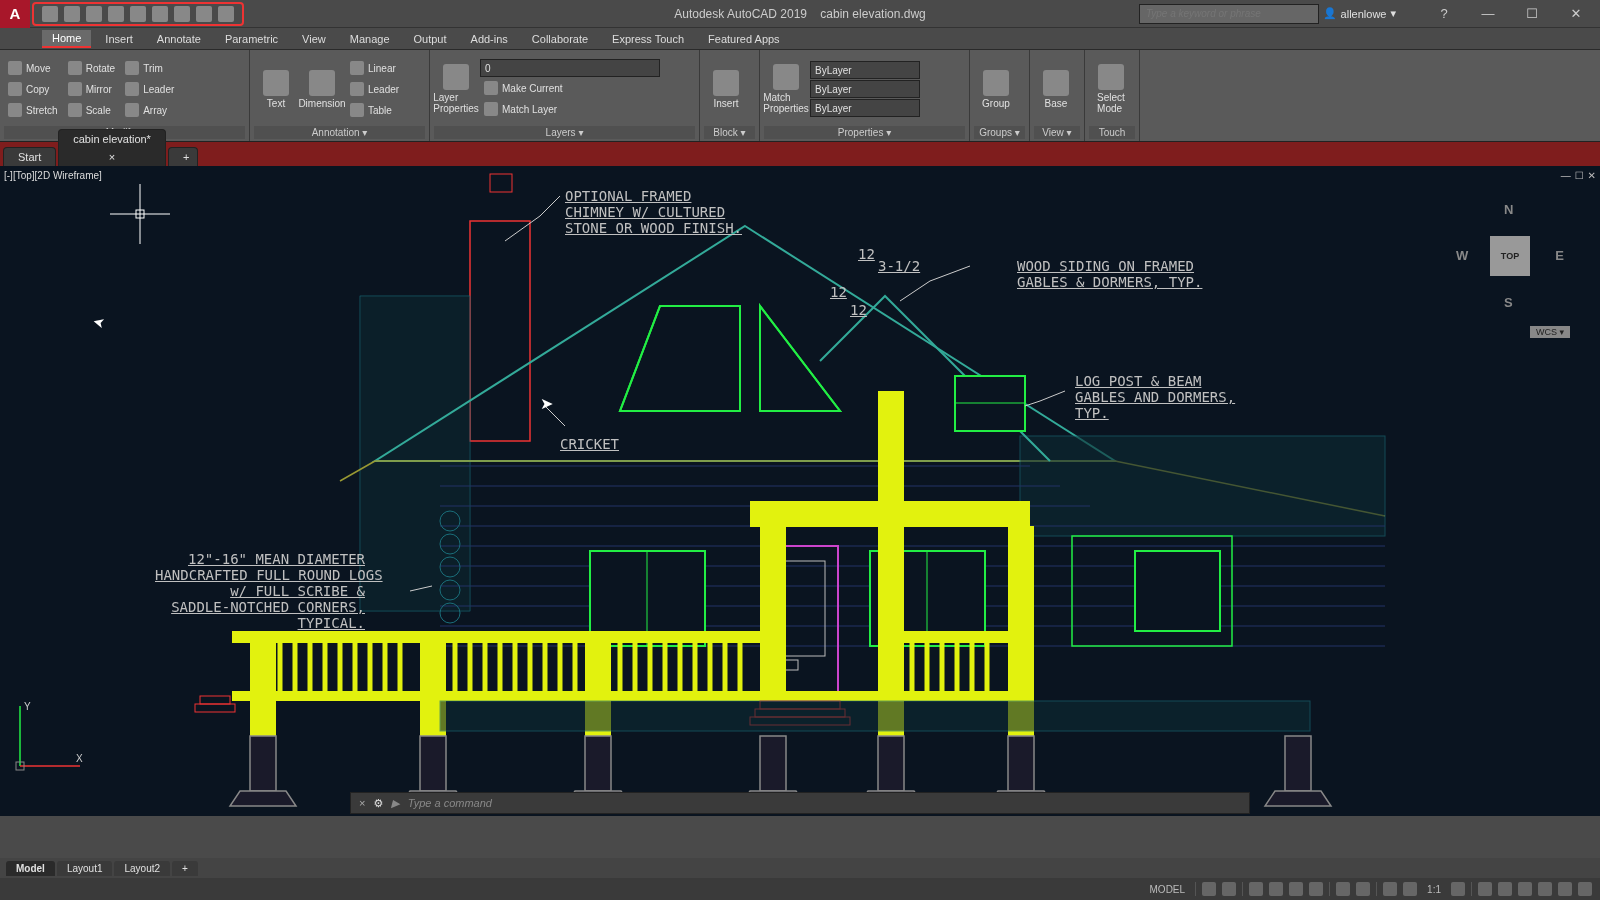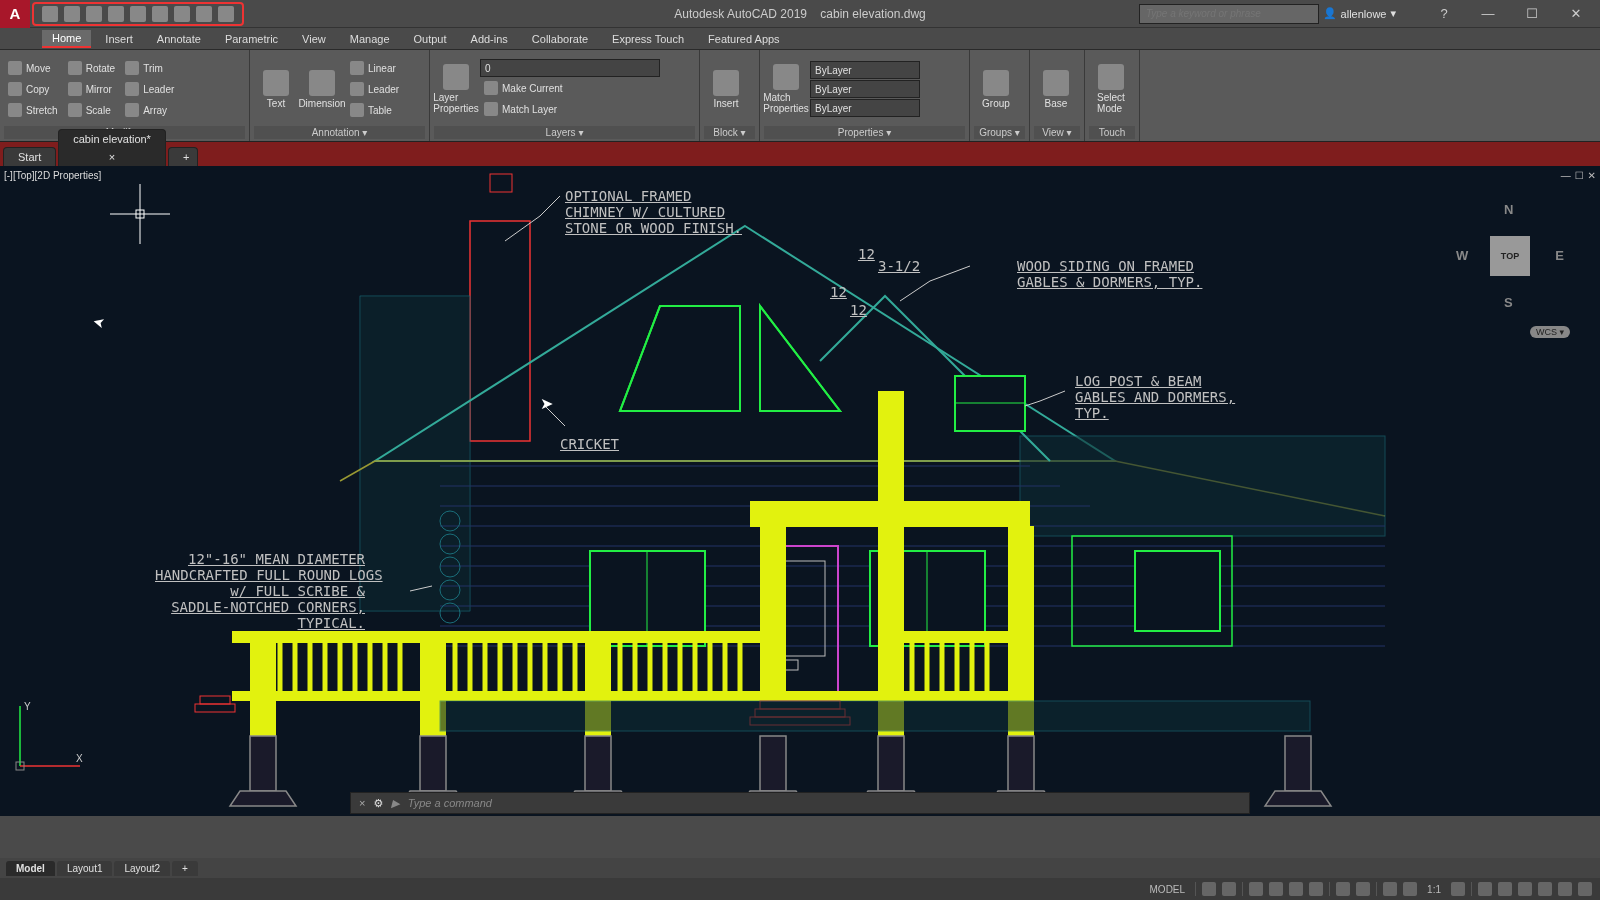--- a/index.html
+++ b/index.html
@@ -40,21 +40,21 @@
 .file-tab.active { background: #2a2a2a; flex-direction: column; }
 .file-tab-new { width: 24px; text-align: center; }
 
 
 .canvas { position: relative; height: 650px; background: #0a1420; overflow: hidden; }
 .vp-label { position: absolute; top: 4px; left: 4px; font-size: 10px; color: #ddd; }
 .canvas .anno { position: absolute; color: #c0c0c0; font-size: 14px; font-family: monospace; white-space: pre; text-decoration: underline; }
 .viewcube { position: absolute; top: 30px; right: 30px; width: 120px; height: 120px; }
 .viewcube .cube { position: absolute; left: 40px; top: 40px; width: 40px; height: 40px; background: #999; display:flex; align-items:center; justify-content:center; color:#222; font-weight:bold; font-size:9px;}
 .viewcube .lbl { position: absolute; color: #888; font-size: 13px; font-weight: bold; }
-.wcs-badge { position: absolute; top: 160px; right: 30px; background: #888; color: #222; padding: 1px 6px; font-size: 9px; border-radius: 6px; }
+.wcs-badge { position: absolute; top: 160px; right: 30px; background: #888; color: #222; padding: 1px 6px; font-size: 9px; border-radius: 0; }
 .mini-close { position: absolute; top: 4px; right: 4px; display:flex; gap:4px; }
 .mini-close span { font-size: 10px; color:#bbb; }
 
 
 .drawing { position: absolute; inset: 0; }
 .ucs { position:absolute; left:10px; bottom:40px; }
 .cursor-arrow { position:absolute; left:540px; top:228px; color:#fff; font-size:16px; }
 .crosshair { position:absolute; left:110px; top:18px; }
 .mouse-pointer { position:absolute; left:93px; top:148px; color:#fff; font-size:14px; transform:scaleX(-1) rotate(-15deg);}
 
@@ -277,21 +277,21 @@
 <div class="file-tabs">
   <div class="file-tab">Start</div>
   <div class="file-tab active">
       <span>cabin elevation*</span>
       <span>×</span>
     </div>
   <div class="file-tab file-tab-new">+</div>
 </div>
 
 <div class="canvas">
-  <div class="vp-label">[-][Top][2D Properties]</div>
+  <div class="vp-label">[-][Top][2D Wireframe]</div>
   <div class="mini-close">
     <span>—</span>
     <span>☐</span>
     <span>✕</span>
   </div>
 
   <svg class="crosshair" width="60" height="60">
     <line x1="30" y1="0" x2="30" y2="60" stroke="#fff" stroke-width="1"></line>
     <line x1="0" y1="30" x2="60" y2="30" stroke="#fff" stroke-width="1"></line>
     <rect x="26" y="26" width="8" height="8" fill="none" stroke="#fff"></rect>

